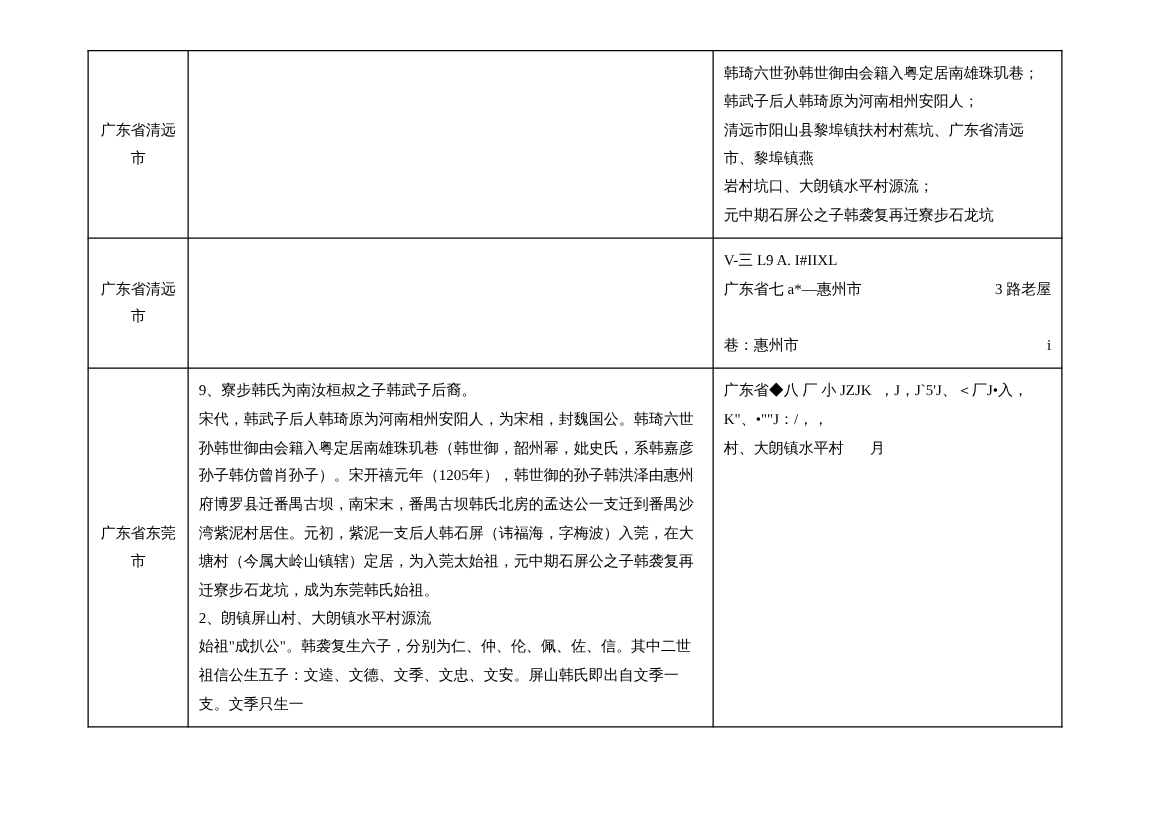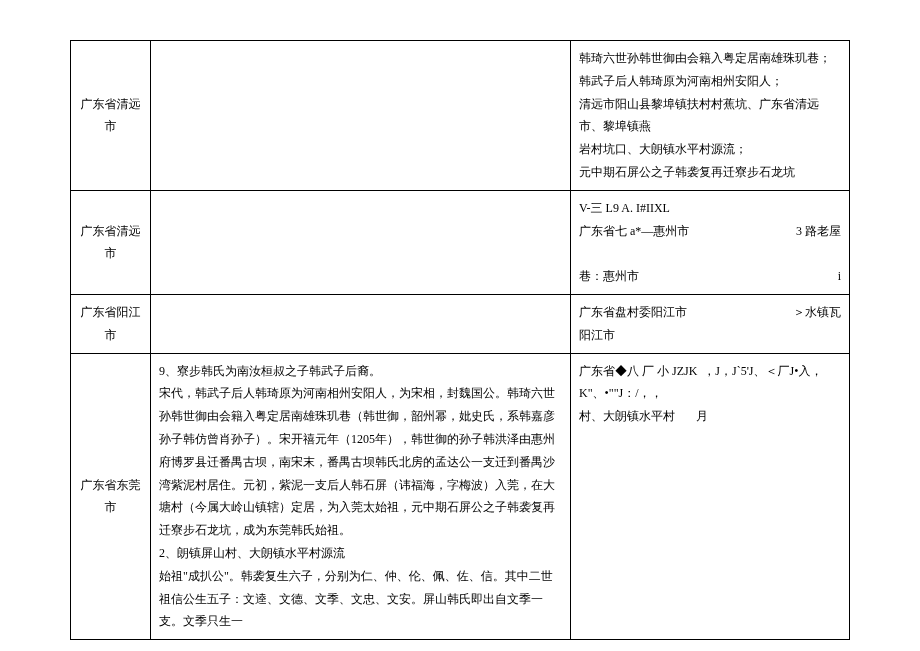--- a/index.html
+++ b/index.html
@@ -58,25 +58,20 @@
       <span>岩村坑口、大朗镇水平村源流；</span><br>
       <span>元中期石屏公之子韩袭复再迁寮步石龙坑</span>
     </td>
   </tr>
   <tr>
     <td class="col1">广东省清远市</td>
     <td class="col2"></td>
     <td class="col3">V-三 L9 A. I#IIXL<br>广东省七 a*—惠州市<span class="inline-right">3 路老屋</span><br><br>巷：惠州市<span class="inline-right">i</span></td>
   </tr>
   <tr>
-    <td class="col1">广东省阳江市</td>
-    <td class="col2"></td>
-    <td class="col3">广东省盘村委阳江市<span class="inline-right">＞水镇瓦</span><br>阳江市</td>
-  </tr>
-  <tr>
     <td class="col1">广东省东莞市</td>
     <td class="col2">
       <span>9、寮步韩氏为南汝桓叔之子韩武子后裔。</span><br>
       <span>宋代，韩武子后人韩琦原为河南相州安阳人，为宋相，封魏国公。韩琦六世孙韩世御由会籍入粤定居南雄珠玑巷（韩世御，韶州幂，妣史氏，系韩嘉彦孙子韩仿曾肖孙子）。宋开禧元年（1205年），韩世御的孙子韩洪泽由惠州府博罗县迁番禺古坝，南宋末，番禺古坝韩氏北房的孟达公一支迁到番禺沙湾紫泥村居住。元初，紫泥一支后人韩石屏（讳福海，字梅波）入莞，在大塘村（今属大岭山镇辖）定居，为入莞太始祖，元中期石屏公之子韩袭复再迁寮步石龙坑，成为东莞韩氏始祖。</span><br>
       <span>2、朗镇屏山村、大朗镇水平村源流</span><br>
       <span>始祖"成扒公"。韩袭复生六子，分别为仁、仲、伦、佩、佐、信。其中二世祖信公生五子：文逵、文德、文季、文忠、文安。屏山韩氏即出自文季一支。文季只生一</span>
     </td>
     <td class="col3">广东省◆八 厂 小 JZJK&nbsp;&nbsp;，J，J`5'J、＜厂J•入，K"、•""J：/，，<br>村、大朗镇水平村&nbsp;&nbsp;&nbsp;&nbsp;&nbsp;&nbsp;&nbsp;月</td>
   </tr>
 </tbody>

